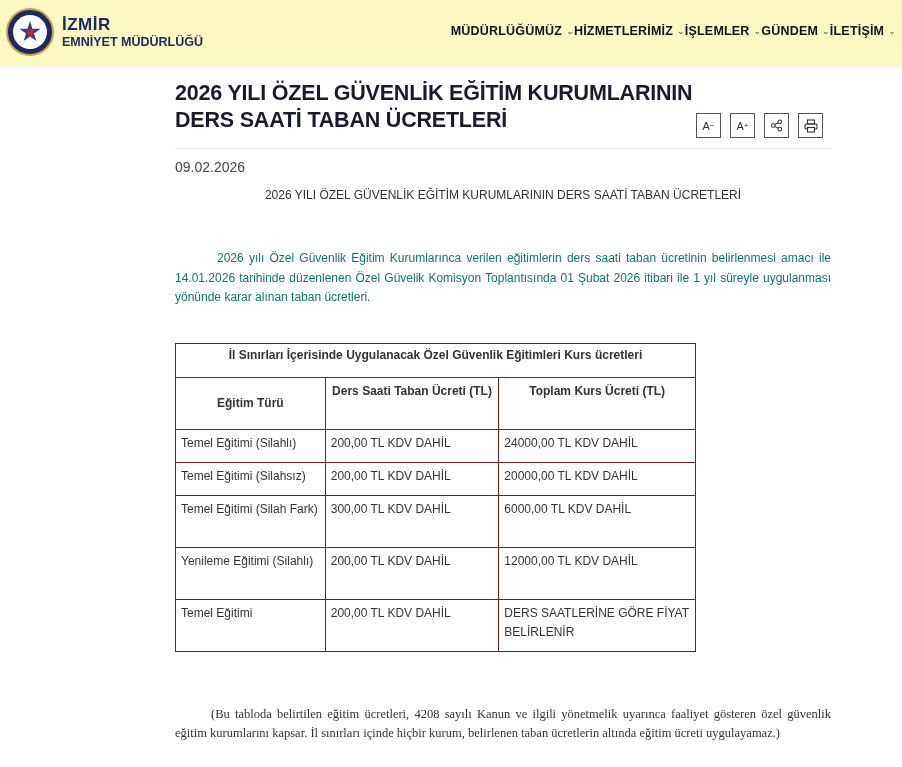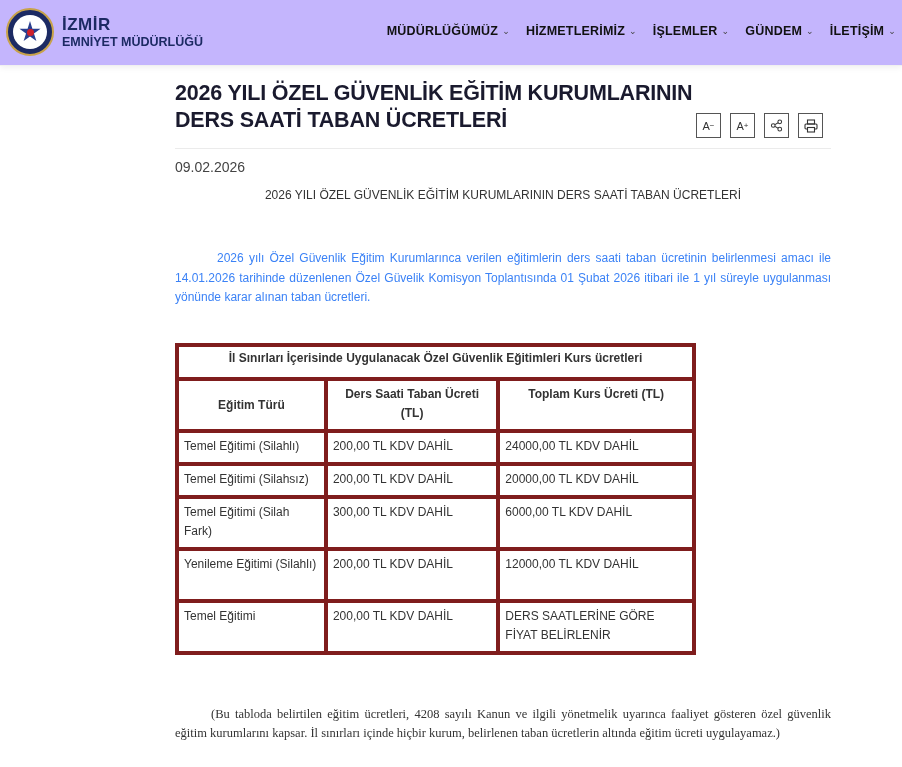--- a/index.html
+++ b/index.html
@@ -1,21 +1,21 @@
 <!DOCTYPE html>
 <html><head>
   <meta charset="utf-8">
   <style>
     * { box-sizing: border-box; margin: 0; padding: 0; }
     html, body { width: 902px; height: 767px; overflow: hidden; background: #ffffff; }
     body { font-family: "Liberation Sans", "DejaVu Sans", sans-serif; color: #222; position: relative; }
 
     .header {
       position: absolute; left: 0; top: 0; width: 902px; height: 66px;
-      background: #c4b5fd;
+      background: #fef9c3;
       box-shadow: 0 2px 6px rgba(0,0,0,0.06);
       border-bottom: 1px solid #f0f0f0;
     }
     .logo-wrap { position: absolute; left: 6px; top: 8px; display: flex; align-items: center; }
     .logo-emblem {
       width: 48px; height: 48px; border-radius: 50%;
       background: #1c2a63; border: 2px solid #c8a24a;
       position: relative; display: flex; align-items: center; justify-content: center;
     }
     .logo-emblem .inner {
@@ -27,21 +27,21 @@
       clip-path: polygon(50% 0%, 61% 35%, 98% 35%, 68% 57%, 79% 91%, 50% 70%, 21% 91%, 32% 57%, 2% 35%, 39% 35%);
       display: flex; align-items: center; justify-content: center;
     }
     .logo-emblem .dot { width: 7px; height: 7px; border-radius: 50%; background: #d0202a; }
     .logo-text { margin-left: 8px; line-height: 1; }
     .logo-city { font-size: 17px; font-weight: bold; color: #1c2a63; letter-spacing: 0.5px; }
     .logo-sub { font-size: 12.5px; font-weight: bold; color: #1c2a63; margin-top: 3px; }
 
     .nav { position: absolute; top: 24px; right: 6px; display: flex; gap: 0; }
     .nav-item {
-      font-size: 12.5px; font-weight: bold; color: #111; margin-left: 16px;
+      font-size: 12.5px; font-weight: bold; color: #111; 
       display: flex; align-items: center; cursor: pointer; letter-spacing: 0.2px;
     }
     .nav-item .chev { font-size: 9px; margin-left: 4px; color: #444; font-weight: normal; }
 
     .content { position: absolute; left: 175px; top: 80px; width: 656px; }
     .title {
       font-size: 21.5px; font-weight: bold; color: #1a1a2e; line-height: 27px;
       width: 520px; letter-spacing: -0.2px;
     }
     .tools { position: absolute; top: 33px; right: 8px; display: flex; gap: 9px; }
@@ -53,30 +53,30 @@
     .tool-btn sup { font-size: 8px; }
     .divider { position: absolute; top: 68px; left: 0; width: 656px; height: 1px; background: #ebebeb; }
     .date { position: absolute; top: 79px; left: 0; font-size: 14px; color: #444; }
 
     .subtitle {
       position: absolute; top: 108px; left: 0; width: 656px; text-align: center;
       font-size: 12px; color: #333;
     }
     .para {
       position: absolute; top: 169px; left: 0; width: 656px;
-      font-size: 12px; color: #3b82f6; line-height: 19.5px; text-align: justify;
+      font-size: 12px; color: #0f766e; line-height: 19.5px; text-align: justify;
       text-indent: 42px;
     }
 
     table.fees {
       position: absolute; top: 263px; left: 0; width: 521px;
       border-collapse: collapse; font-size: 12px; color: #333;
     }
     table.fees td, table.fees th {
-      border: 4px solid #7f1d1d; padding: 4px 5px; vertical-align: top; line-height: 19px;
+      border: 1px solid #7f1d1d; padding: 4px 5px; vertical-align: top; line-height: 19px;
     }
     table.fees .caption-cell { text-align: center; font-weight: bold; height: 34px; padding-top: 2px; }
     table.fees th { font-weight: bold; text-align: center; height: 52px; margin-top: 9px; }
     table.fees th.mid { vertical-align: middle; }
     .c1 { width: 150px; }
     .c2 { width: 174px; }
     .c3 { width: 197px; }
     tr.r1 td { height: 33px; }
     tr.r2 td { height: 52px; }
     td.vmid { vertical-align: middle; }

